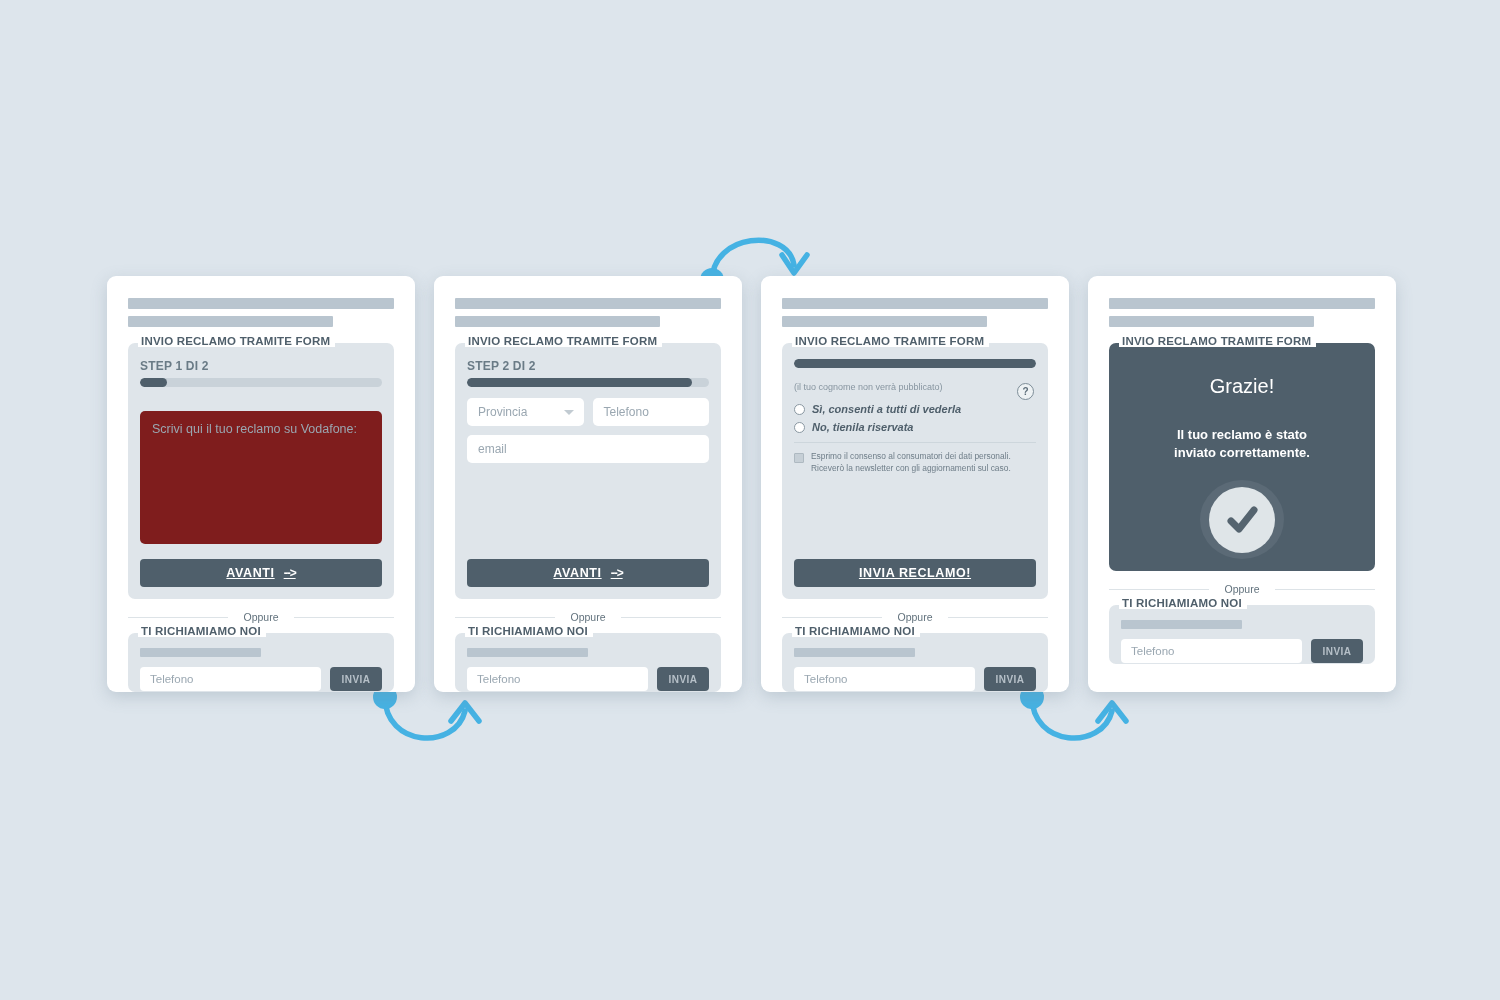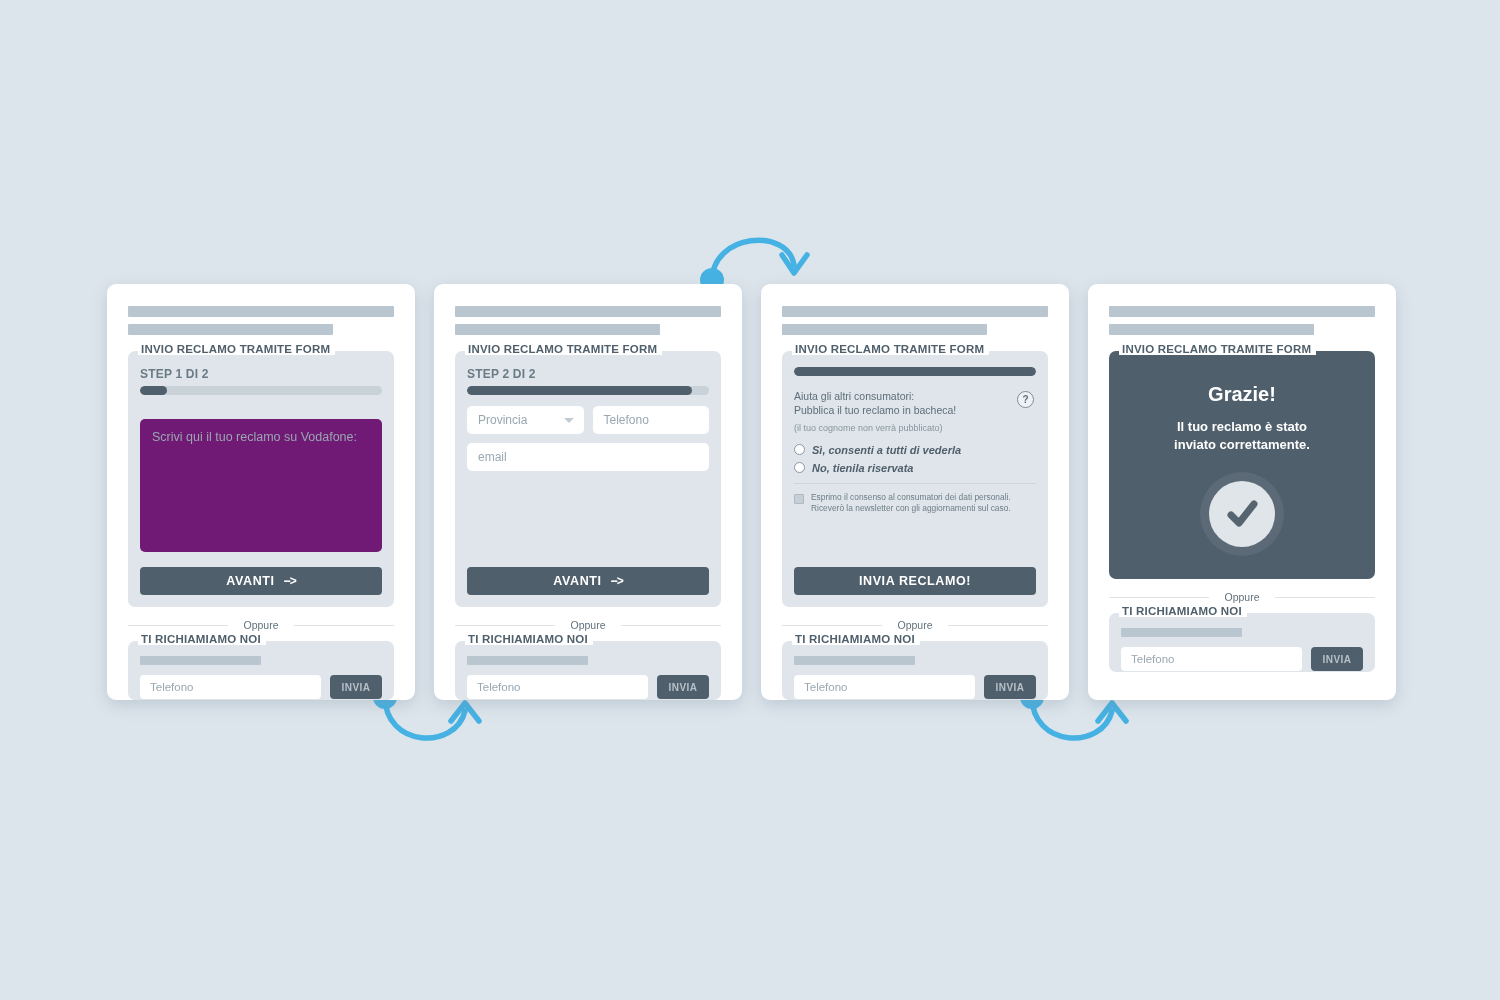--- a/index.html
+++ b/index.html
@@ -14,21 +14,21 @@
   }
 
   #stage {
     position: absolute;
     inset: 0;
   }
 
   
   .card {
     position: absolute;
-    top: 284px;
+    top: 276px;
     width: 308px;
     height: 416px;
     background: #ffffff;
     border-radius: 9px;
     box-shadow: 0 5px 16px rgba(120,140,155,0.30);
     padding: 18px 21px 0 21px;
   }
   .card.c1 { left: 107px; }
   .card.c2 { left: 434px; }
   .card.c3 { left: 761px; }
@@ -81,21 +81,21 @@
   }
   .progress-fill {
     height: 100%;
     background: #4f5f6b;
     border-radius: 5px;
   }
   .progress-track.plain { margin-bottom: 14px; }
 
   
   .textarea {
-    background: #701a75;
+    background: #7f1d1d;
     border-radius: 5px;
     height: 133px;
     padding: 11px 12px;
     font-size: 12.5px;
     color: #9aa7b1;
     margin-top: 24px;
   }
   .field-row { display: flex; gap: 9px; margin-bottom: 9px; }
   .field {
     background: #ffffff;
@@ -187,22 +187,22 @@
     display: flex;
     flex-direction: column;
     align-items: center;
     justify-content: flex-start;
     height: 100%;
     padding-top: 16px;
   }
   .thanks-title {
     color: #ffffff;
     font-size: 20px;
-    font-weight: bold;
-    margin-bottom: 12px;
+    font-weight: normal;
+    margin-bottom: 28px;
   }
   .thanks-sub {
     color: #ffffff;
     font-size: 13px;
     font-weight: bold;
     text-align: center;
     line-height: 1.35;
   }
   .check-badge {
     margin-top: 19px;
@@ -229,20 +229,21 @@
     background: #4f5f6b;
     border-radius: 4px;
     color: #ffffff;
     font-size: 12.5px;
     font-weight: bold;
     letter-spacing: 0.6px;
     display: flex;
     align-items: center;
     justify-content: center;
     gap: 9px;
+    text-decoration: underline;
   }
   .cta .arrow { font-size: 12px; letter-spacing: -1px; }
 
   
   .oppure {
     display: flex;
     align-items: center;
     gap: 15px;
     margin: 12px 0 10px 0;
   }
@@ -400,24 +401,20 @@
 
     <div class="panel">
       <div class="panel-legend">INVIO RECLAMO TRAMITE FORM</div>
       <div class="panel-main">
         <div class="progress-track plain">
           <div class="progress-fill" style="width:100%"></div>
         </div>
 
         <div class="help-icon">?</div>
 
-        <div class="consent-head">
-          <div>Aiuta gli altri consumatori:</div>
-          <div>Pubblica il tuo reclamo in bacheca!</div>
-        </div>
         <div class="consent-note">(il tuo cognome non verrà pubblicato)</div>
 
         <div class="radio-list">
           <div class="radio-row">
             <span class="radio-dot"></span>
             <span class="radio-label">Sì, consenti a tutti di vederla</span>
           </div>
           <div class="radio-row">
             <span class="radio-dot"></span>
             <span class="radio-label">No, tienila riservata</span>

